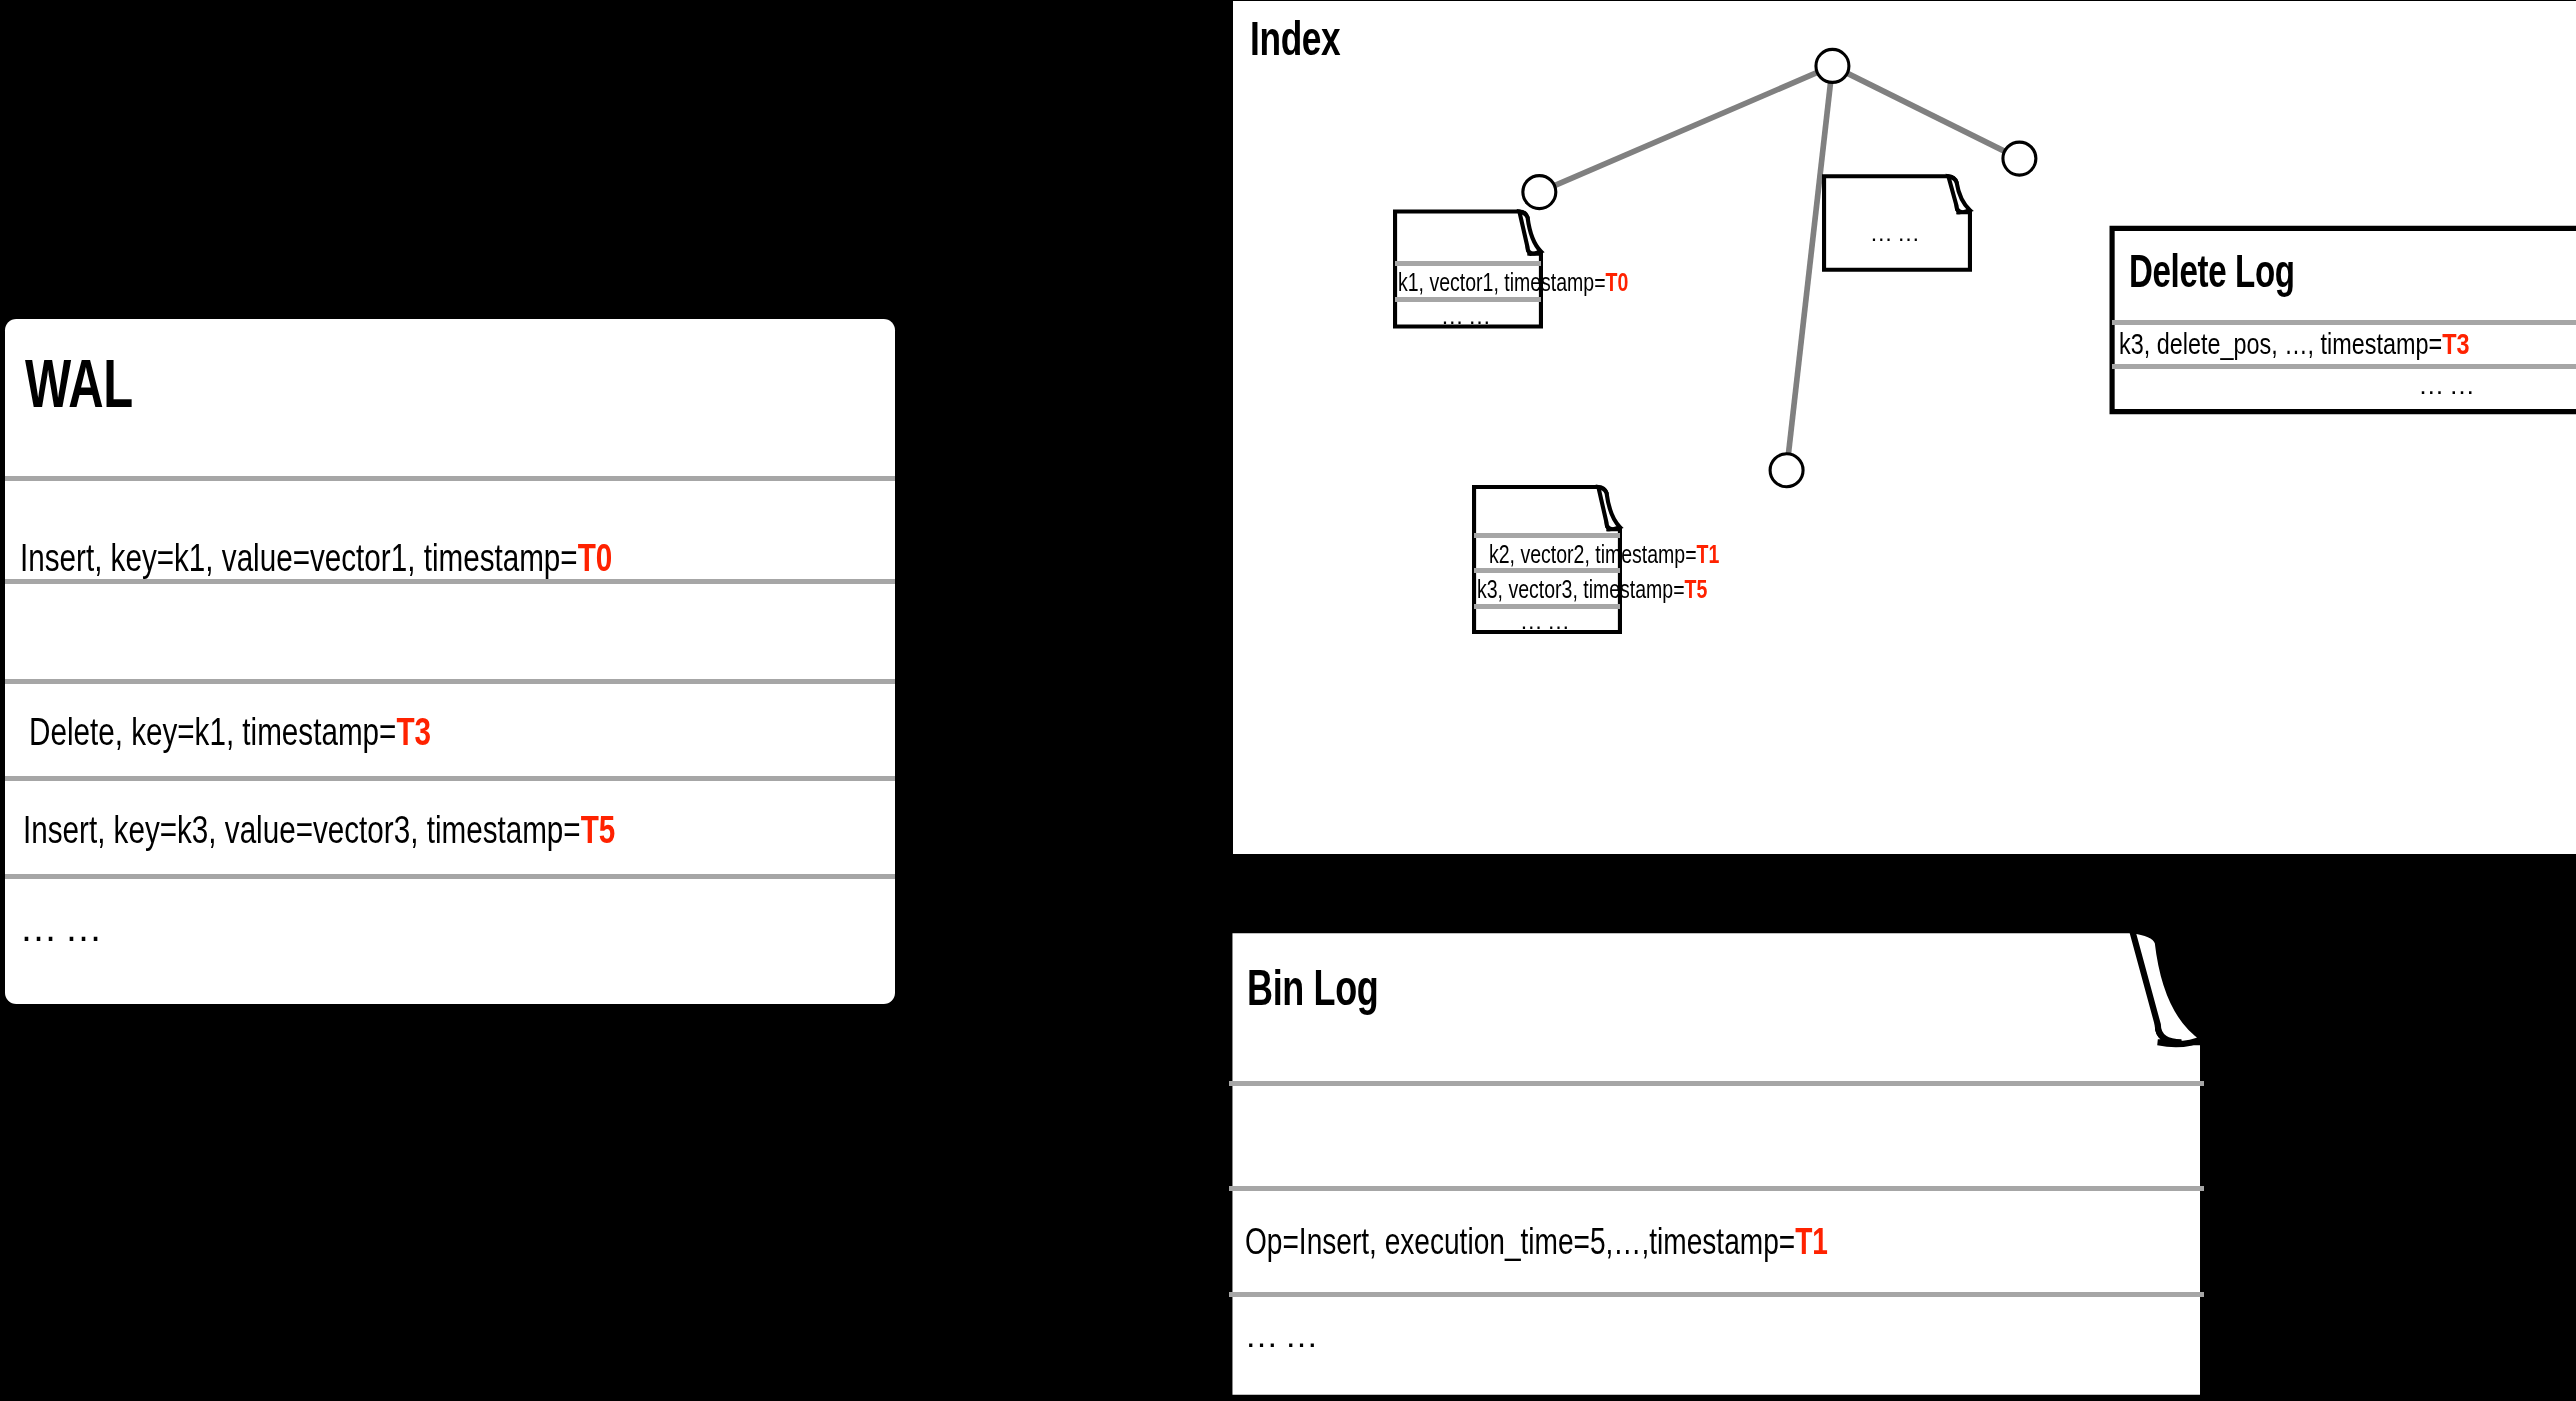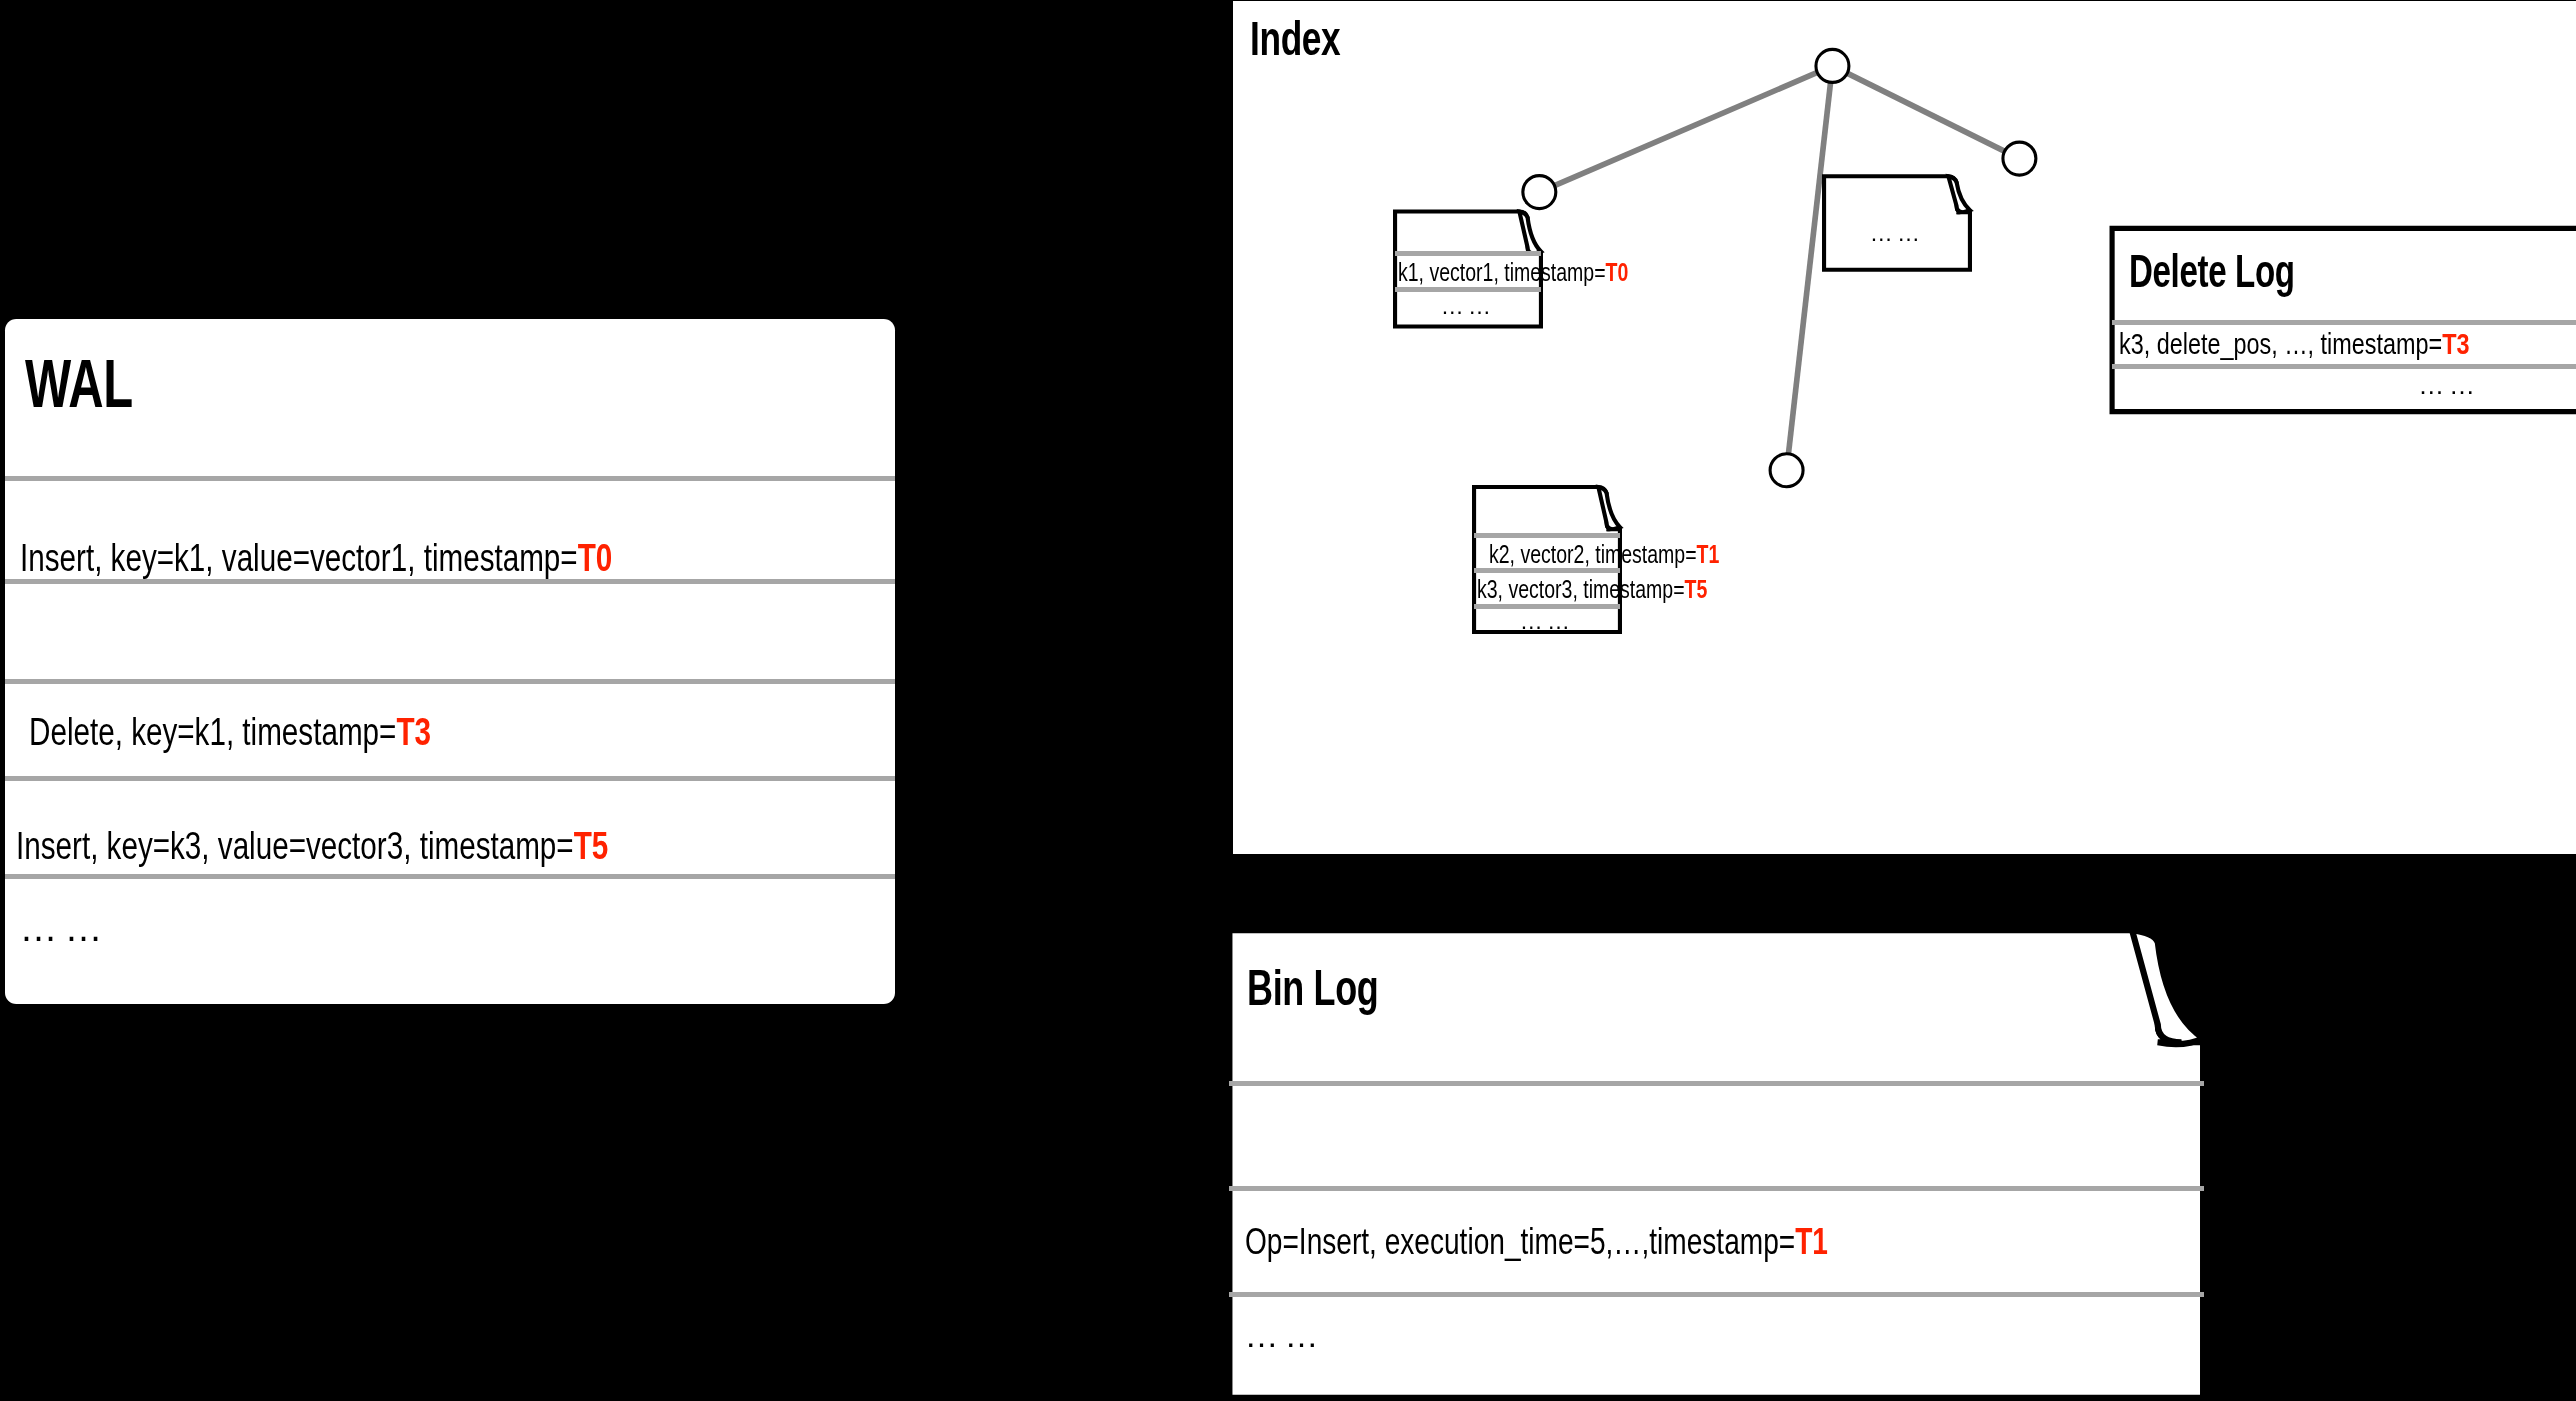--- a/index.html
+++ b/index.html
@@ -50,21 +50,21 @@
   <div class="divider" style="top:360px;"></div>
 
   <div class="row" style="top:364px;height:99px;padding-left:24px;">
     <div class="rowtext" style="font-size:38px;">
       <span>Delete, key=k1, timestamp=</span><span class="ts">T3</span>
     </div>
   </div>
 
   <div class="divider" style="top:457px;"></div>
 
-  <div class="row" style="top:462px;height:99px;padding-left:11px;margin-top:16px;">
+  <div class="row" style="top:462px;height:99px;padding-left:18px;">
     <div class="rowtext" style="font-size:38px;">
       <span>Insert, key=k3, value=vector3, timestamp=</span><span class="ts">T5</span>
     </div>
   </div>
 
   <div class="divider" style="top:555px;"></div>
 
   <div class="row" style="top:560px;height:99px;padding-left:14.4px;">
     <div class="rowtext ellipsis" style="font-size:38px;transform:scaleX(1);">……</div>
   </div>
@@ -86,21 +86,21 @@
       <circle cx="1526" cy="306" r="32"></circle>
       <circle cx="1074" cy="911" r="32"></circle>
     </g>
   </svg>
 
   <div style="position:absolute;left:160px;top:208px;width:149px;height:118px;"></div>
   <svg class="docsvg" style="left:160px;top:208px;width:150px;height:120px;" viewBox="0 0 292 232">
     <path d="M4,4 H246 Q258,4 262,16 L262,74 Q262,86 274,86 L288,86 L288,228 H4 Z" fill="#ffffff" stroke="#000000" stroke-width="8"></path>
     <path d="M246,4 Q258,6 262,16 Q268,62 288,82 Q272,88 262,86 L274,86 Q262,86 262,74 Z" fill="#ffffff" stroke="#000000" stroke-width="8"></path>
   </svg>
-  <div class="docbody" style="left:160px;top:202px;width:150px;height:144px;">
+  <div class="docbody" style="left:160px;top:212px;width:150px;height:144px;">
     <div class="divider" style="top:48px;left:2.1px;right:2.1px;"></div>
     <div class="row" style="top:53px;height:33px;padding-left:5.2px;">
       <div class="rowtext" style="font-size:25px;">
         <span>k1, vector1, timestamp=</span><span class="ts">T0</span>
       </div>
     </div>
     <div class="divider" style="top:84px;left:2.1px;right:2.1px;"></div>
     <div class="row" style="top:89px;height:28px;">
       <div class="rowtext center ellipsis" style="font-size:23px;transform:scaleX(1);">……</div>
     </div>

